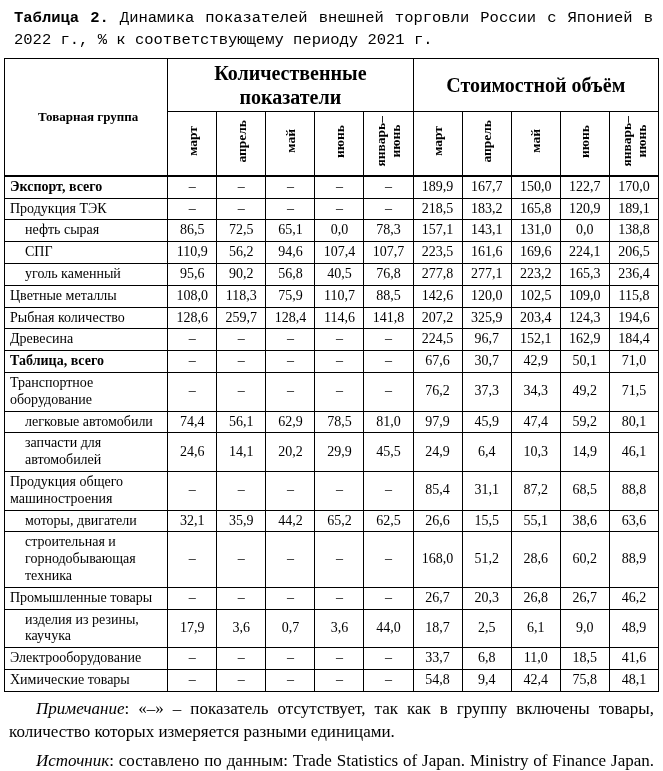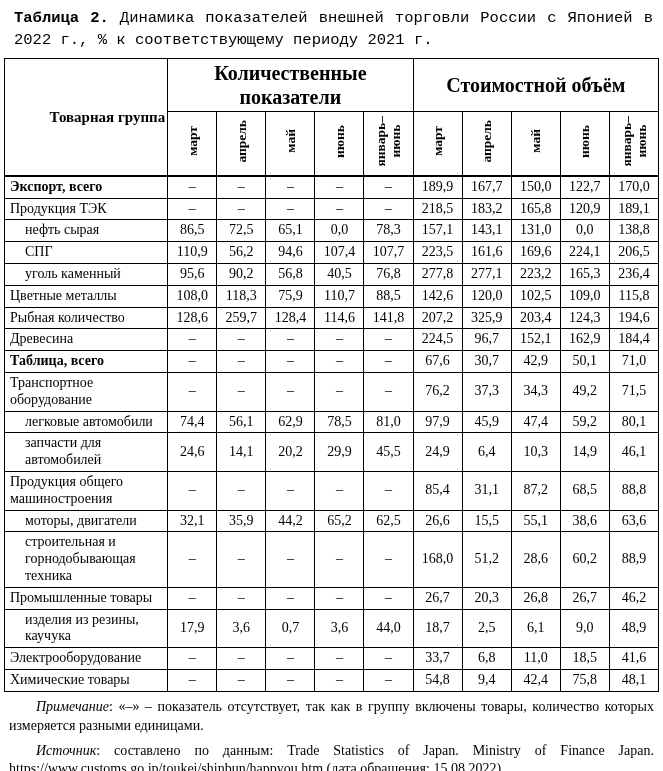--- a/index.html
+++ b/index.html
@@ -25,37 +25,37 @@
   col.c-num  { width: 49px; }
   th, td {
     border: 1px solid #000;
     font-size: 14px; line-height: 1.2;
     padding: 2px 2px; overflow: hidden;
     vertical-align: middle;
   }
   thead th { font-weight: bold; background: #fff; }
   thead { border-bottom: 2.5px solid #000; }
   tbody tr:first-child td { border-top: 2.5px solid #000; }
-  th.corner { text-align: right; padding-left: 6px; font-size: 15px; }
+  th.corner { text-align: center; padding-left: 6px; font-size: 13px; }
   th.group-h { height: 22px; font-size: 20px; text-align: center; }
   th.month { height: 64px; text-align: center; padding: 2px 0; }
   .vert {
     display: inline-block;
     writing-mode: vertical-rl;
     transform: rotate(180deg);
     white-space: pre-line;
     font-size: 13.5px; font-weight: bold; line-height: 1.12;
     max-height: 62px;
   }
   td.name { text-align: left; padding-left: 5px; }
   td.name.ind { padding-left: 20px; }
   td.name.b { font-weight: bold; margin-left: 7px; }
   td.num { text-align: center; }
   .note {
-    font-size: 14px; line-height: 1.35;
+    font-size: 17px; line-height: 1.35;
     text-align: justify; text-indent: 27px;
     margin: 6px 5px 0 5px;
     word-break: break-word;
   }
   .note .lbl { font-style: italic; }
 </style>
 </head>
 <body>
 
 <p class="title"><span class="t-label">Таблица 2.</span> <span>Динамика показателей внешней торговли России с Японией в 2022 г., % к соответствующему периоду 2021 г.</span></p>

